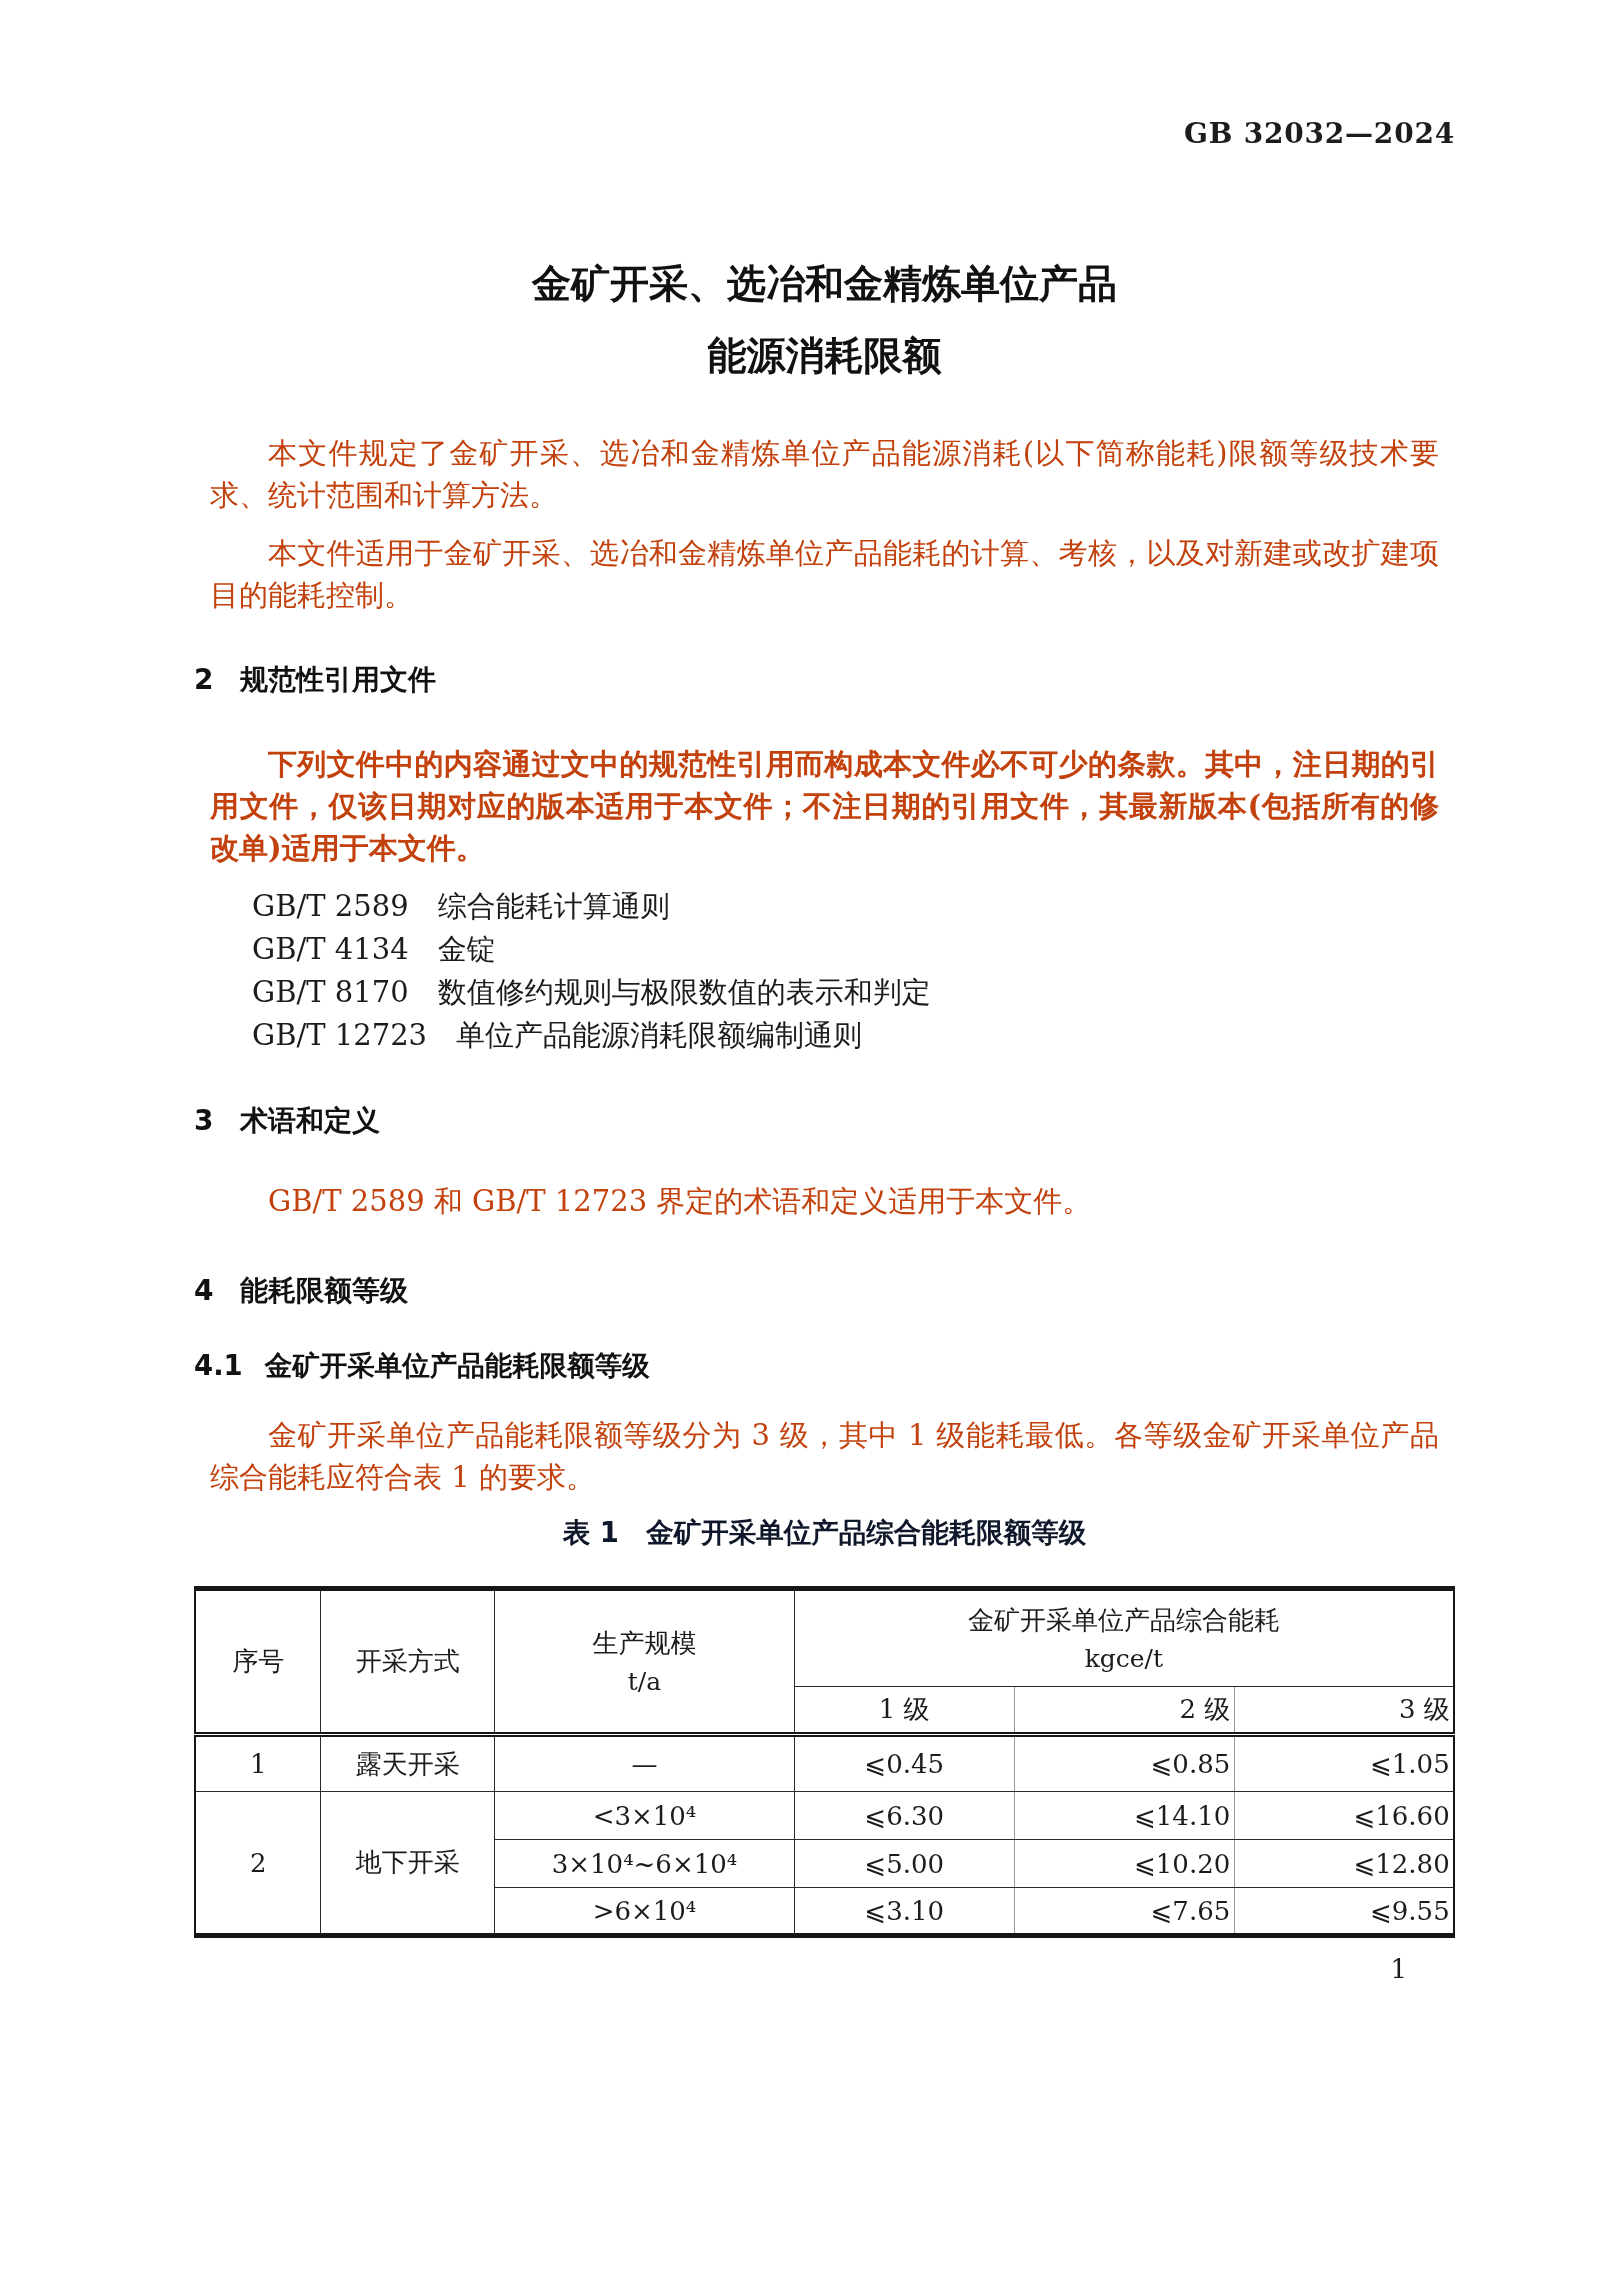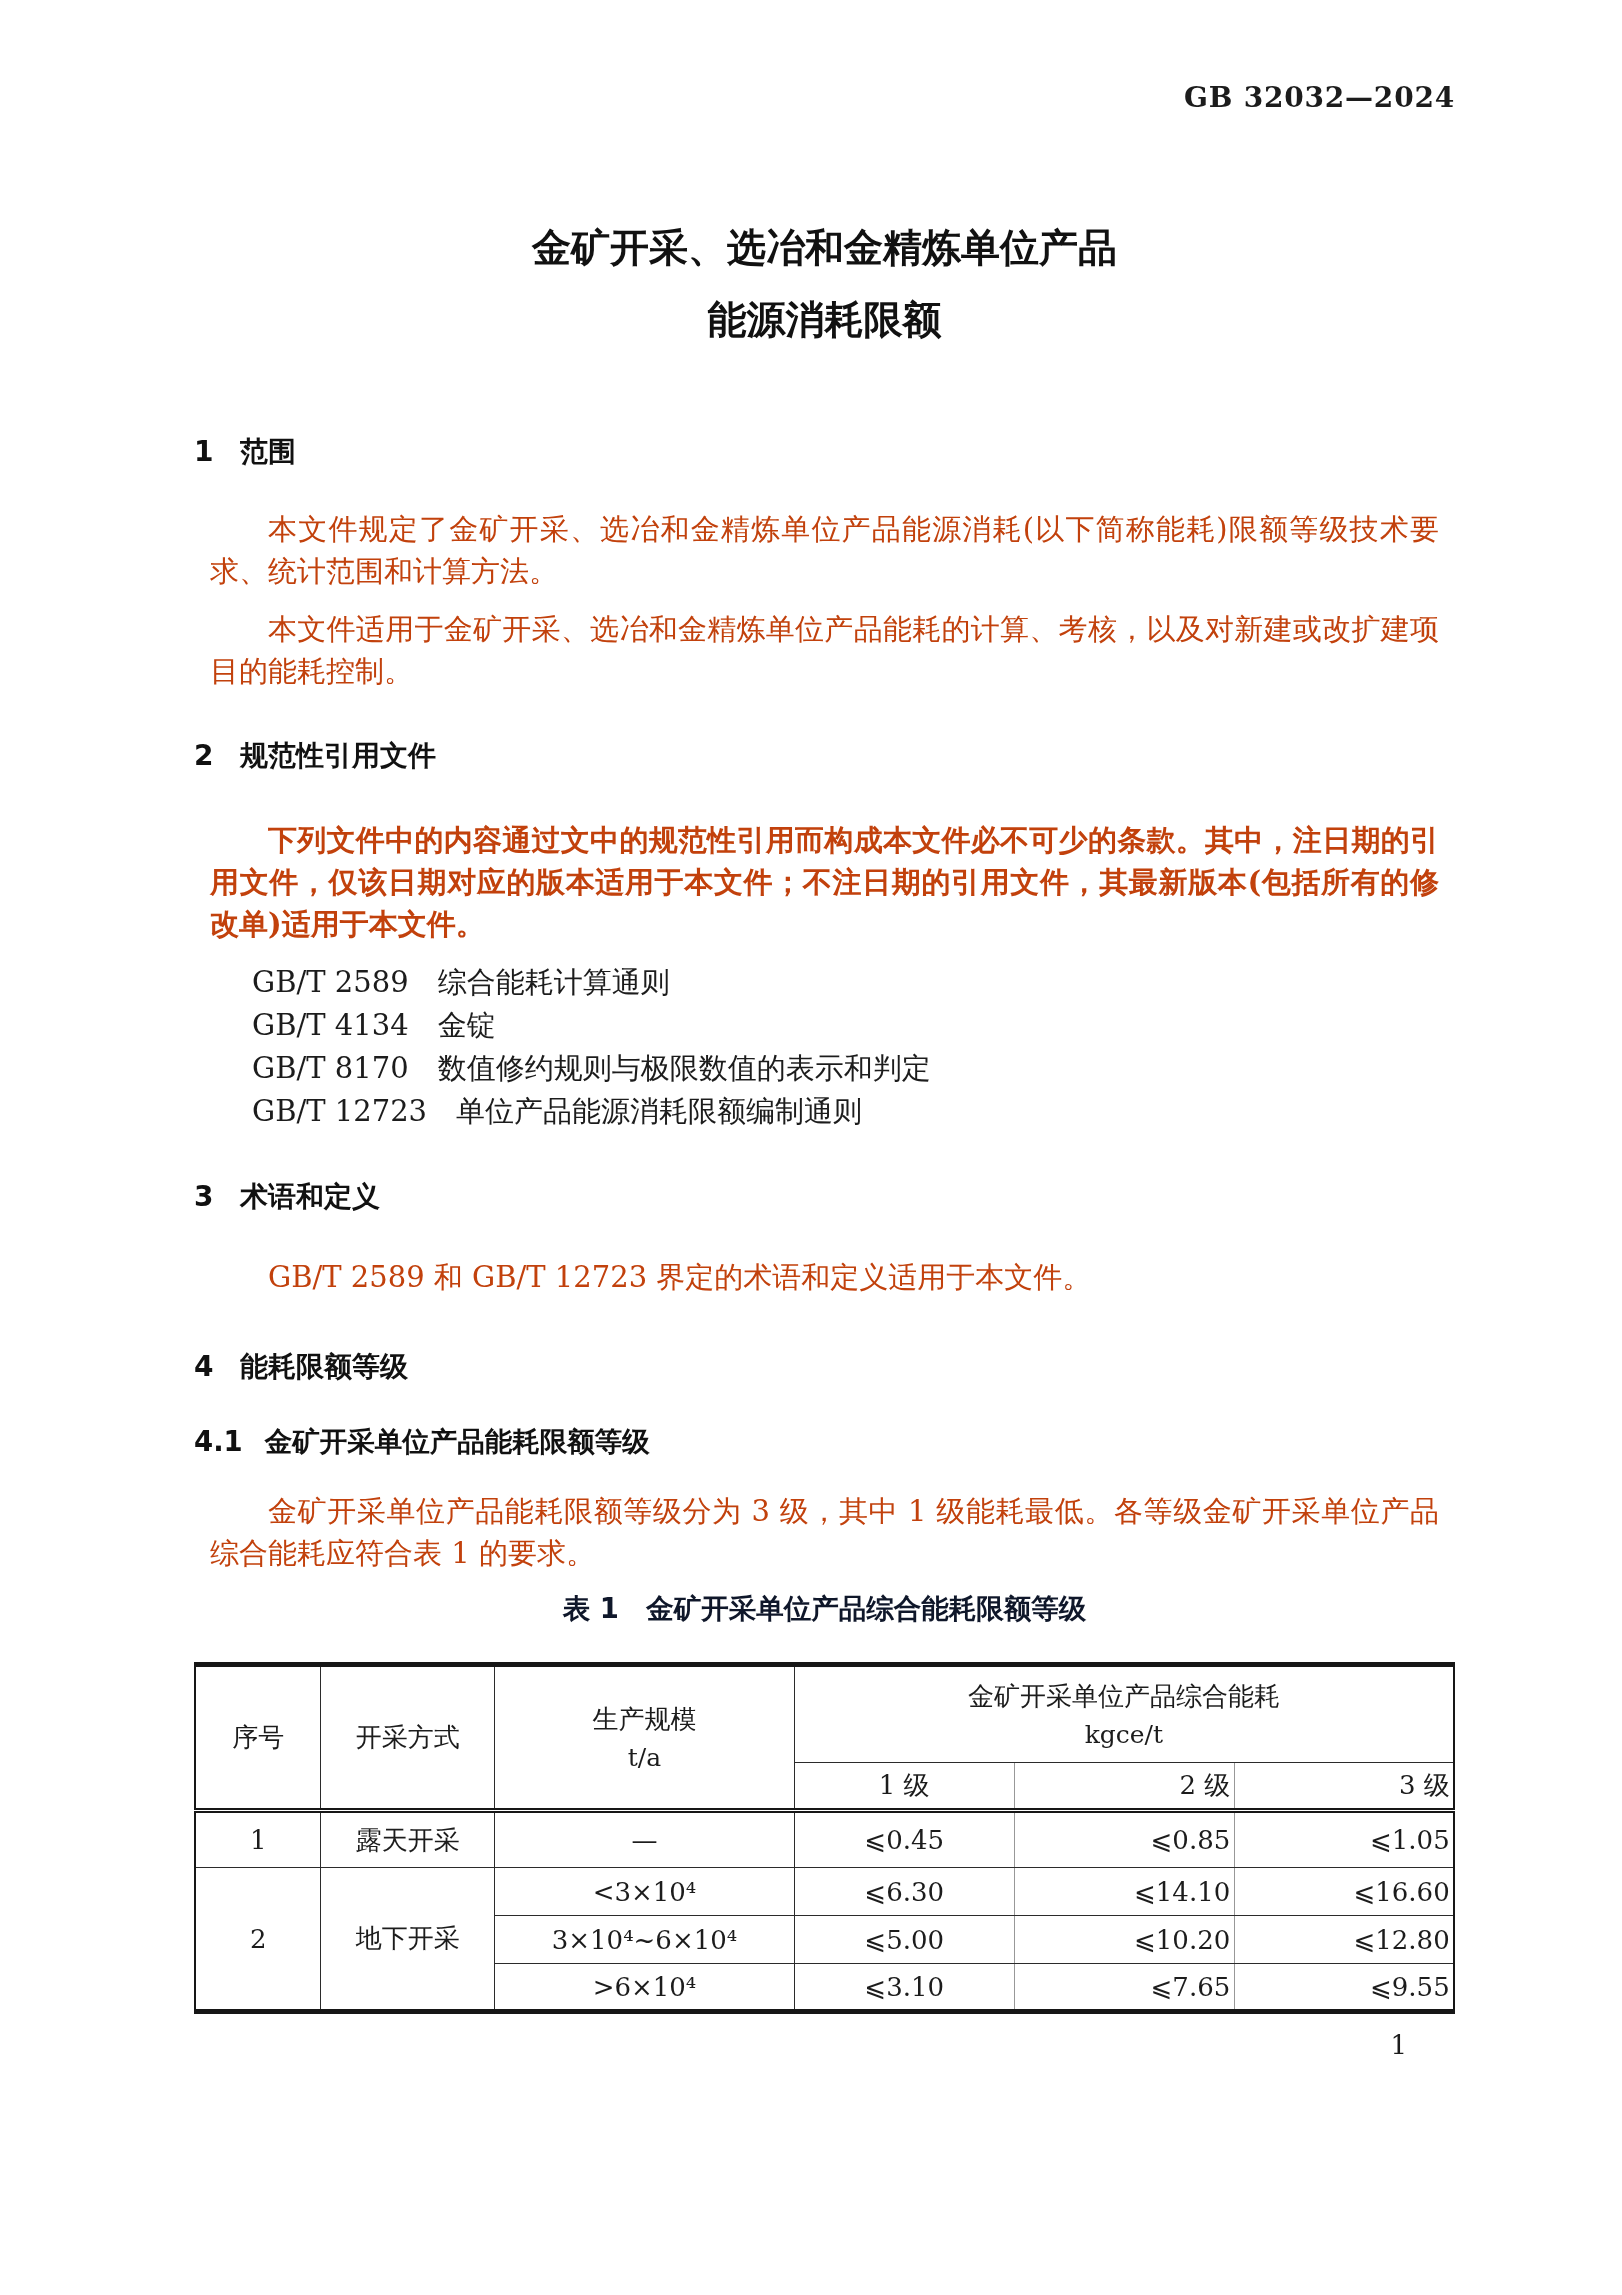--- a/index.html
+++ b/index.html
@@ -3,21 +3,21 @@
 <meta charset="utf-8">
 <style>
   html, body { margin: 0; padding: 0; background: #888; }
   .page {
     position: relative;
     width: 1623px;
     height: 2295px;
     margin: 0 auto;
     background: #ffffff;
     box-sizing: border-box;
-    padding: 81px 168px 0 194px;
+    padding: 117px 168px 0 194px;
     overflow: hidden;
     color: #1c1c1c;
     font-family: "DejaVu Serif", "Liberation Serif", serif;
   }
   .header-mark {
     height: 33px;
     line-height: 33px;
     text-align: right;
     font-size: 28px;
     font-weight: 600;
@@ -121,21 +121,20 @@
 
 <div class="page">
 
   <div class="header-mark">GB 32032—2024</div>
 
   <div class="doc-title">
     <div>金矿开采、选冶和金精炼单位产品</div>
     <div>能源消耗限额</div>
   </div>
 
-  <h2 class="sec-heading m-s1"><span class="sec-num">1</span><span>范围</span></h2>
   <p class="body-p p-first">本文件规定了金矿开采、选冶和金精炼单位产品能源消耗(以下简称能耗)限额等级技术要求、统计范围和计算方法。</p>
   <p class="body-p">本文件适用于金矿开采、选冶和金精炼单位产品能耗的计算、考核，以及对新建或改扩建项目的能耗控制。</p>
 
   <h2 class="sec-heading m-s2"><span class="sec-num">2</span><span>规范性引用文件</span></h2>
   <p class="body-p p-intro2">下列文件中的内容通过文中的规范性引用而构成本文件必不可少的条款。其中，注日期的引用文件，仅该日期对应的版本适用于本文件；不注日期的引用文件，其最新版本(包括所有的修改单)适用于本文件。</p>
   <div class="ref-list">
     <div class="ref-item"><span class="ref-code">GB/T 2589</span><span>综合能耗计算通则</span></div>
     <div class="ref-item"><span class="ref-code">GB/T 4134</span><span>金锭</span></div>
     <div class="ref-item"><span class="ref-code">GB/T 8170</span><span>数值修约规则与极限数值的表示和判定</span></div>
     <div class="ref-item"><span class="ref-code">GB/T 12723</span><span>单位产品能源消耗限额编制通则</span></div>

